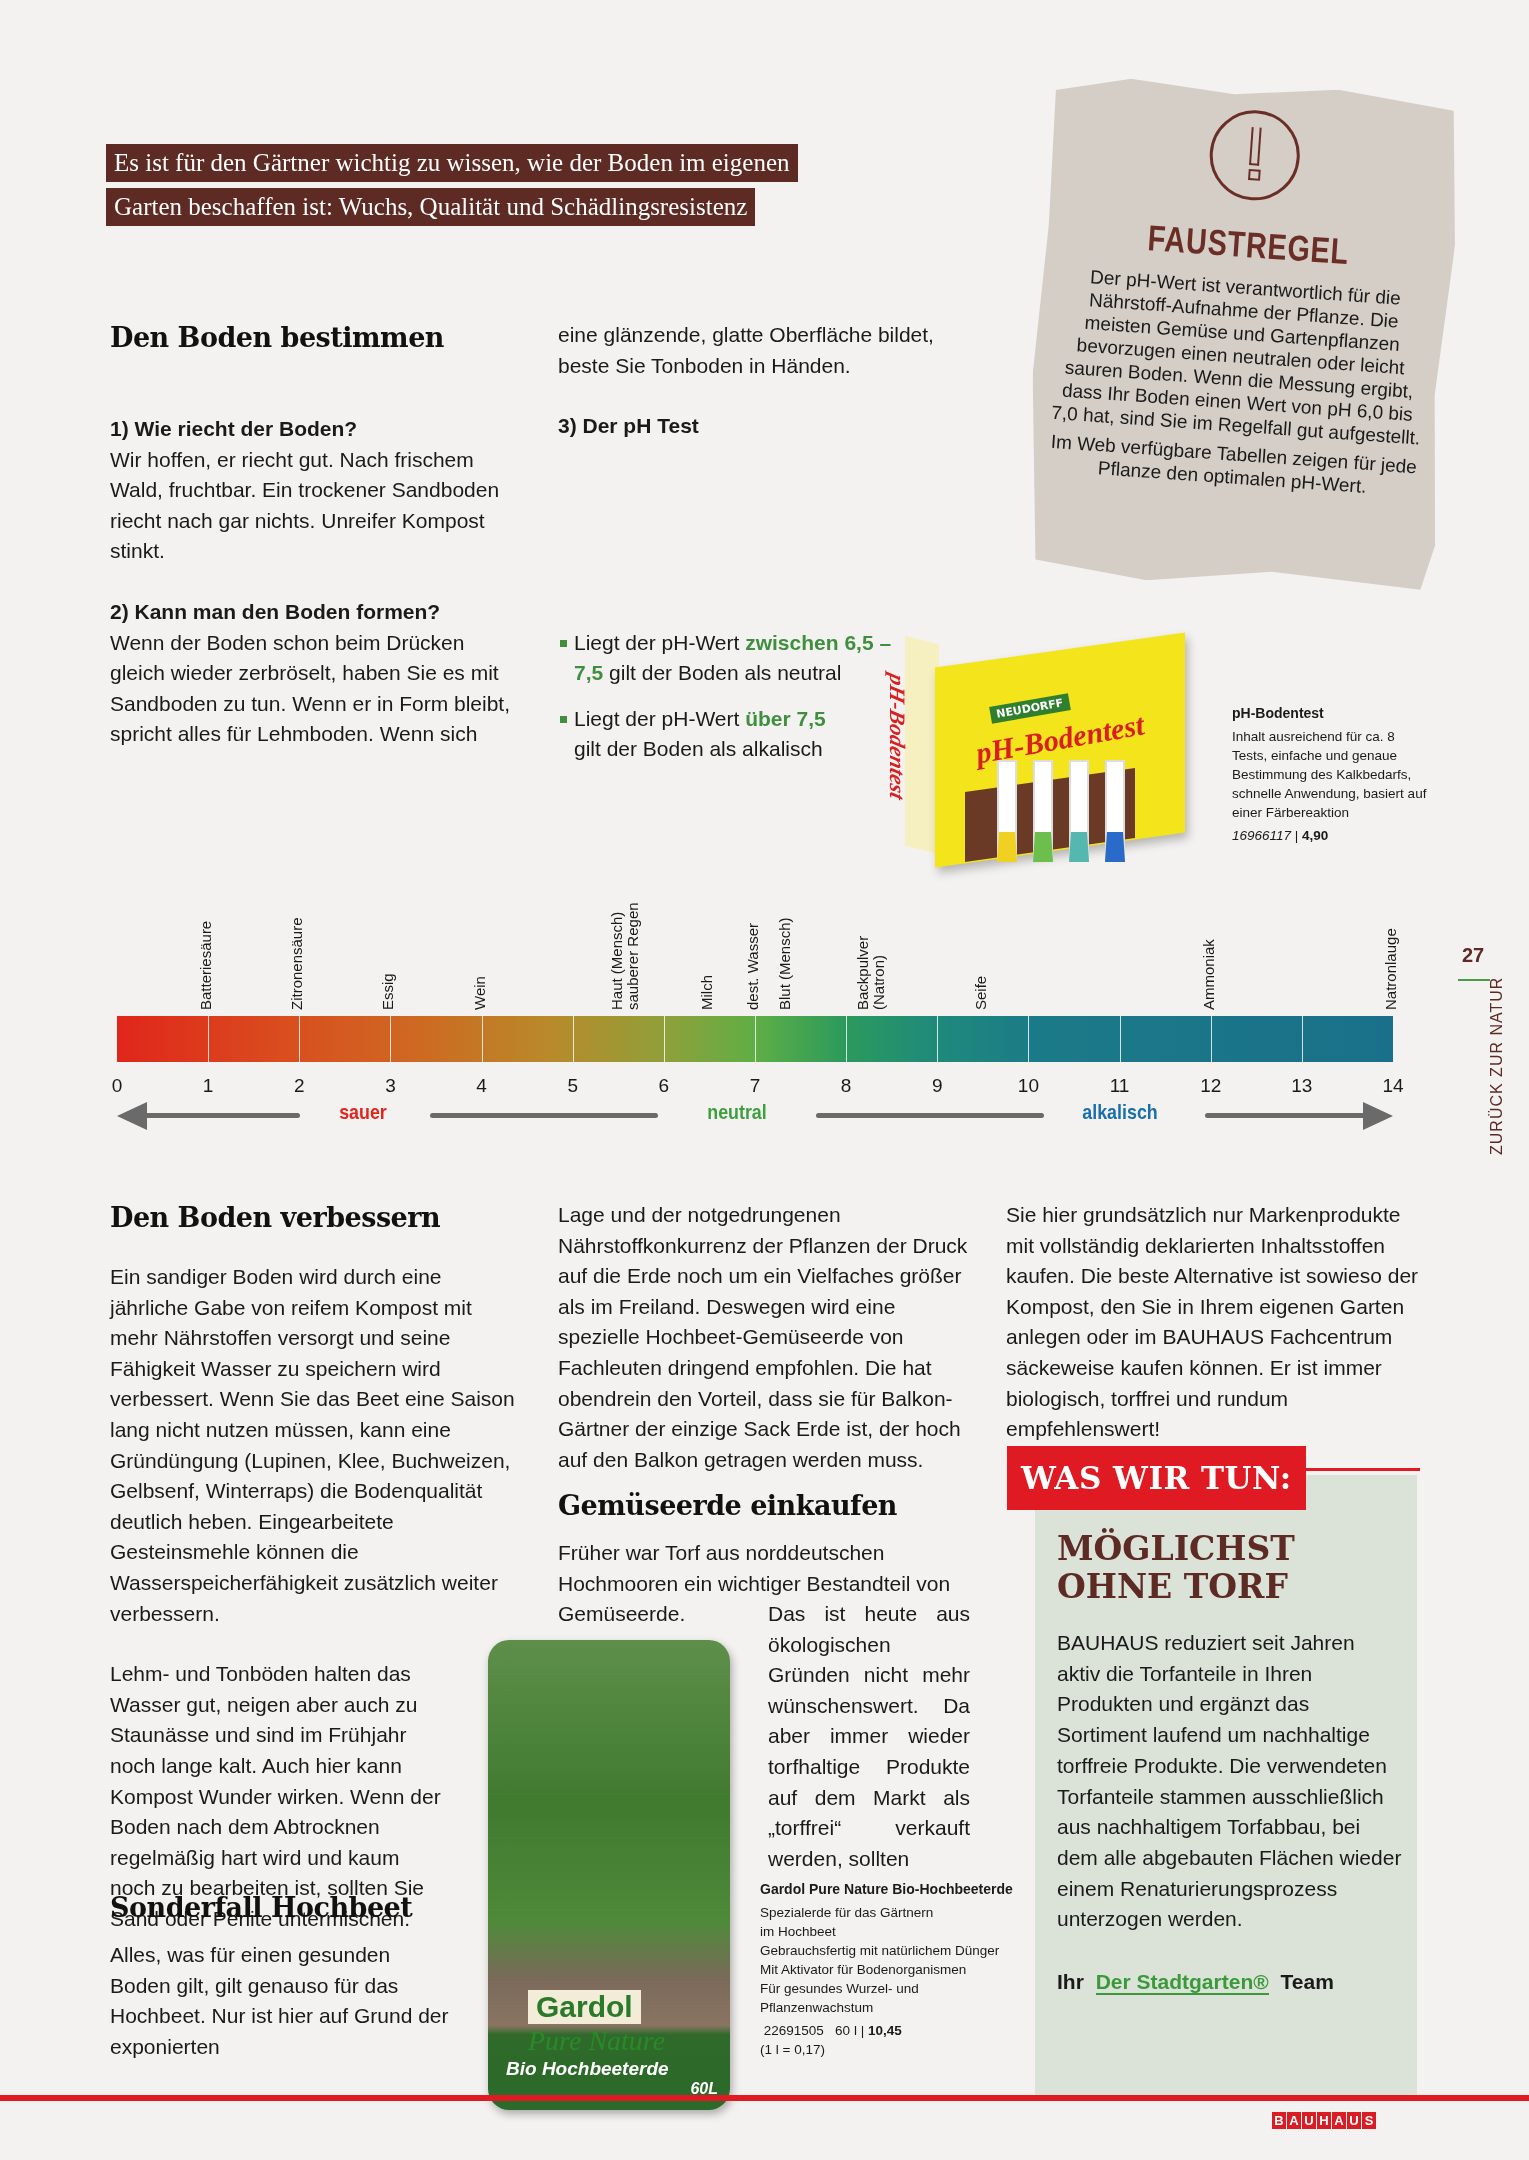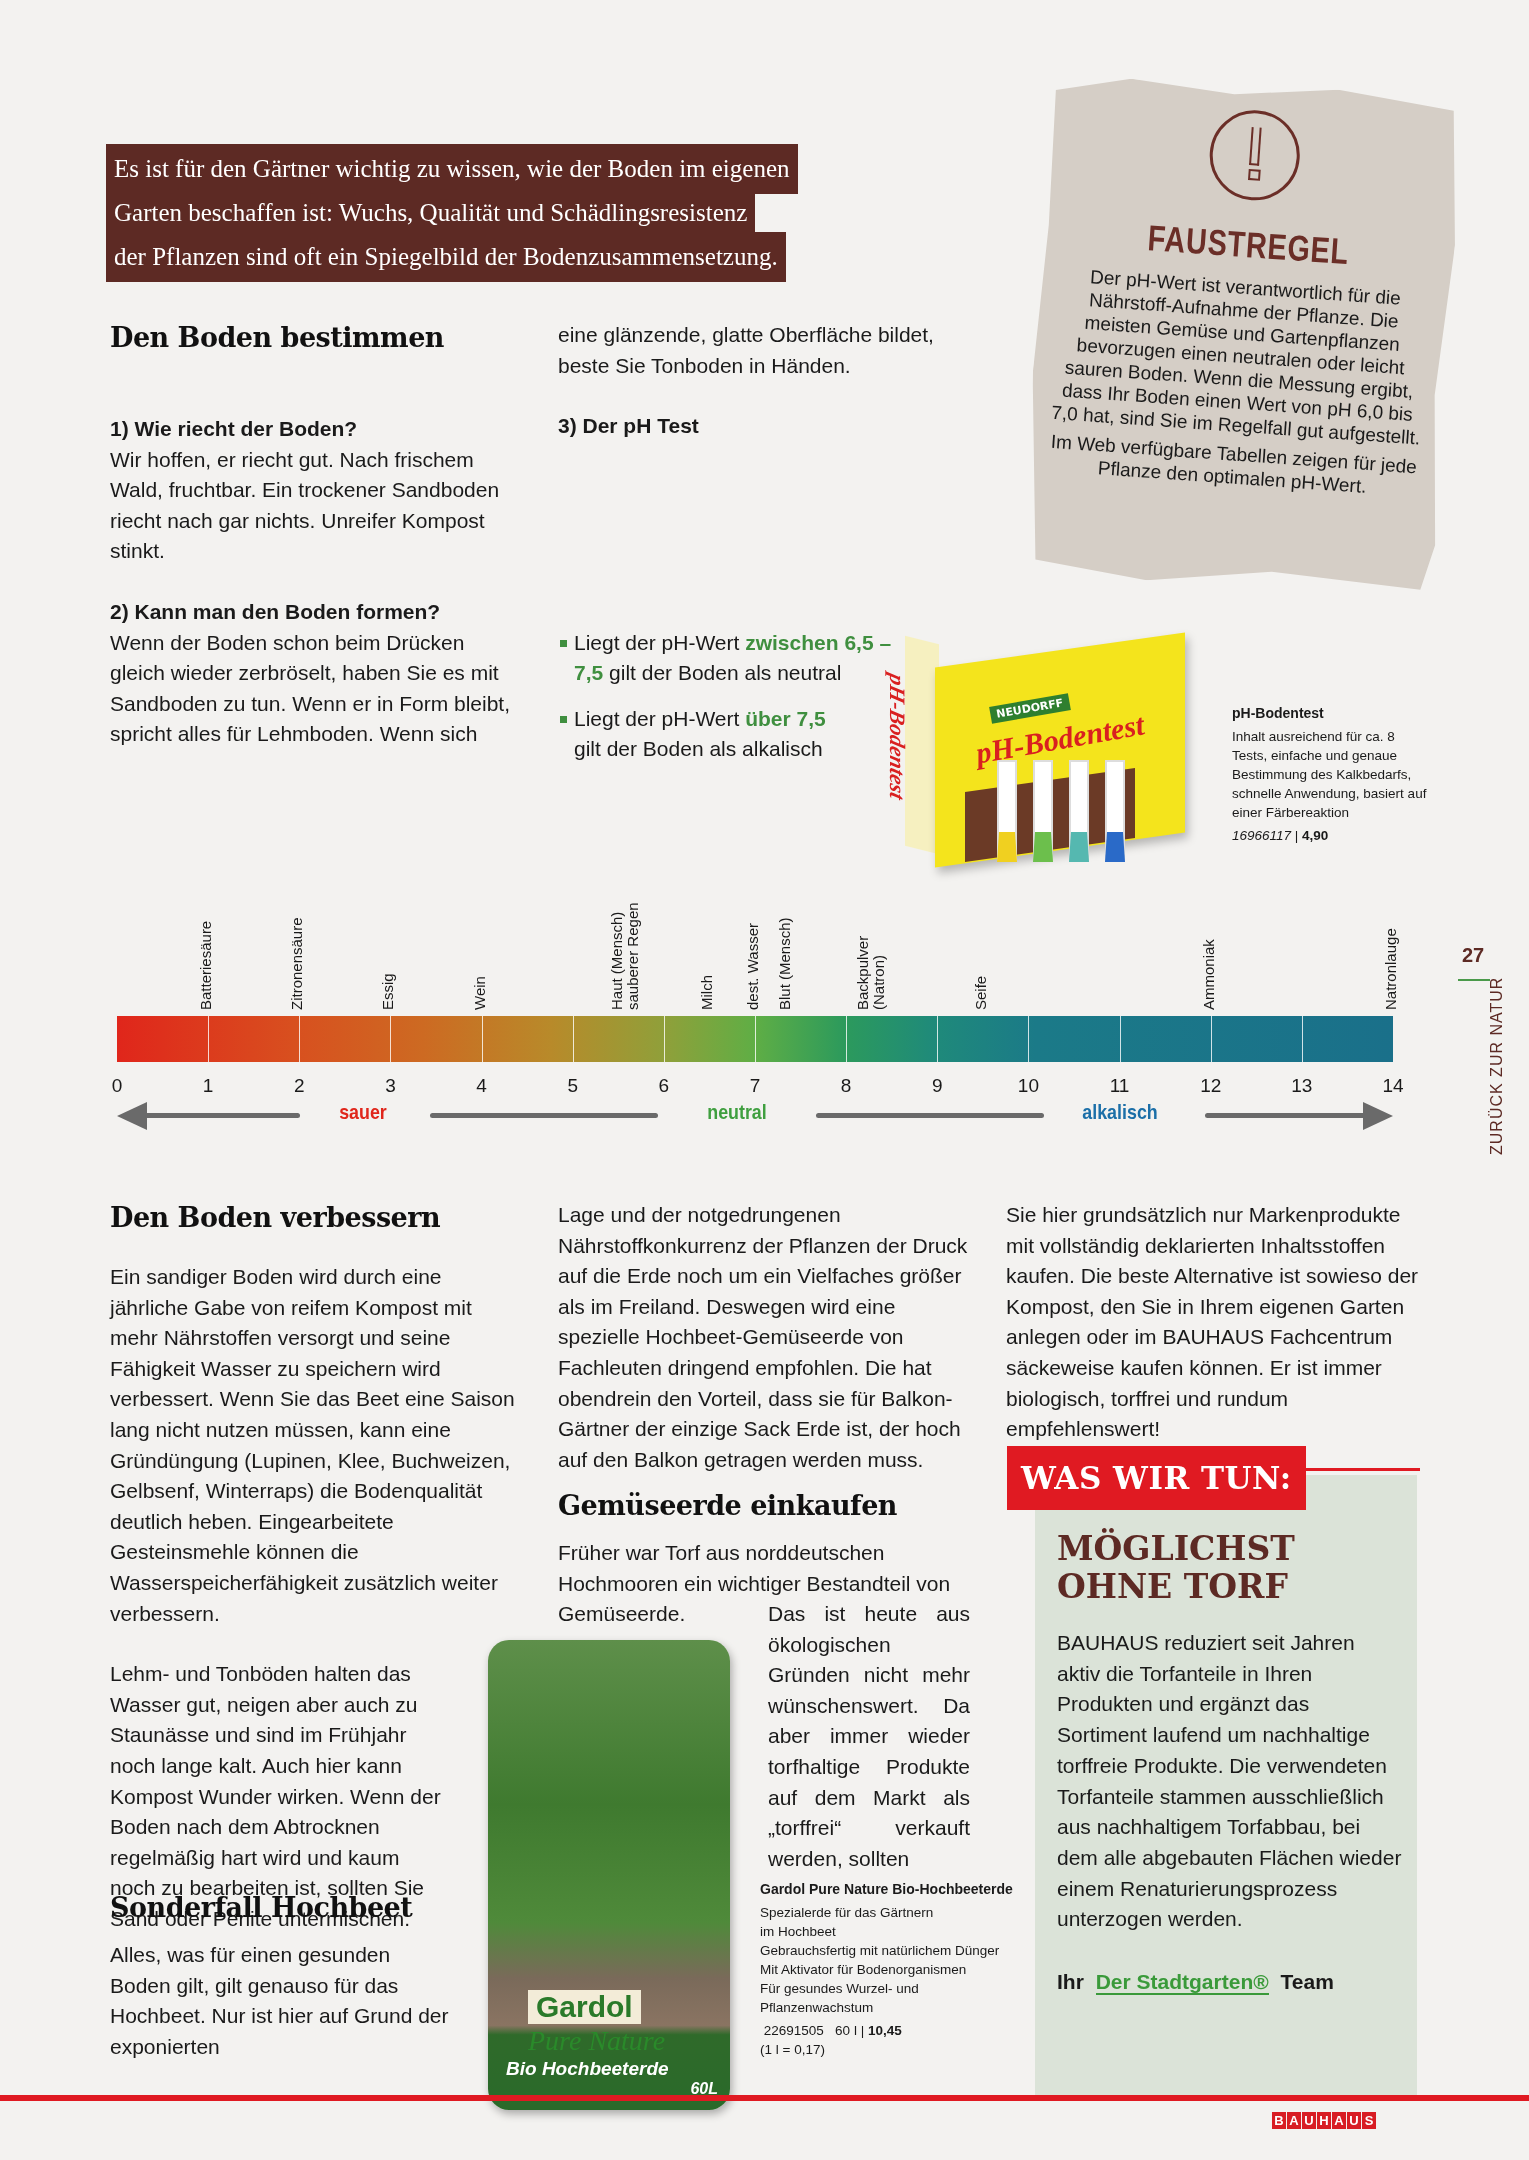--- a/index.html
+++ b/index.html
@@ -7,21 +7,21 @@
     width:1529px; height:2160px; position:relative; overflow:hidden;
     background:#f3f2f0;
     font-family:"DejaVu Sans", sans-serif; color:#1a1a1a;
   }
 
   
   .intro { position:absolute; left:106px; top:144px; }
   .intro span {
     display:inline-block; background:#5d2a24; color:#fff;
     font-family:"Liberation Serif", serif; font-size:25px; line-height:34px;
-    padding:8px 8px; margin-bottom:10px; white-space:nowrap;
+    padding:2px 8px; margin-bottom:10px; white-space:nowrap;
   }
   .intro div { height:44px; }
 
   
   h2 { position:absolute; margin:0; font-family:"DejaVu Serif", serif; font-weight:bold; font-size:27px; color:#111; letter-spacing:-0.5px; }
   .body { position:absolute; font-family:"Liberation Sans", sans-serif; font-size:21px; line-height:30.6px; color:#1a1a1a; }
   .body p { margin:0; }
   .body .gap { height:30px; }
   .body b { font-weight:bold; }
   .green { color:#3f8f3f; font-weight:bold; }
@@ -91,21 +91,20 @@
   .footer-line { position:absolute; left:0; top:2095px; width:1529px; height:6px; background:#e01a22; }
   .bauhaus-logo { position:absolute; left:1272px; top:2112px; display:flex; gap:1px; }
   .bauhaus-logo span { display:inline-block; width:14px; height:17px; background:#d81d24; color:#fff; font-family:"Liberation Sans", sans-serif; font-weight:bold; font-size:13px; text-align:center; line-height:17px; }
 </style>
 </head>
 <body>
 
 <div class="intro">
   <div><span>Es ist für den Gärtner wichtig zu wissen, wie der Boden im eigenen</span></div>
   <div><span>Garten beschaffen ist: Wuchs, Qualität und Schädlingsresistenz</span></div>
-  <div><span>der Pflanzen sind oft ein Spiegelbild der Bodenzusammensetzung.</span></div>
 </div>
 
 <div class="note"></div>
 <div class="note-inner">
   <div class="exclaim-icon"></div>
   <div class="note-title">FAUSTREGEL</div>
   <div class="note-text">Der pH-Wert ist verantwortlich für die Nährstoff-Aufnahme der Pflanze. Die meisten Gemüse und Gartenpflanzen bevorzugen einen neutralen oder leicht sauren Boden. Wenn die Messung ergibt, dass Ihr Boden einen Wert von pH 6,0 bis 7,0 hat, sind Sie im Regelfall gut aufgestellt.</div>
   <div class="note-text" style="margin-top:6px;">Im Web verfügbare Tabellen zeigen für jede Pflanze den optimalen pH-Wert.</div>
 </div>
 

